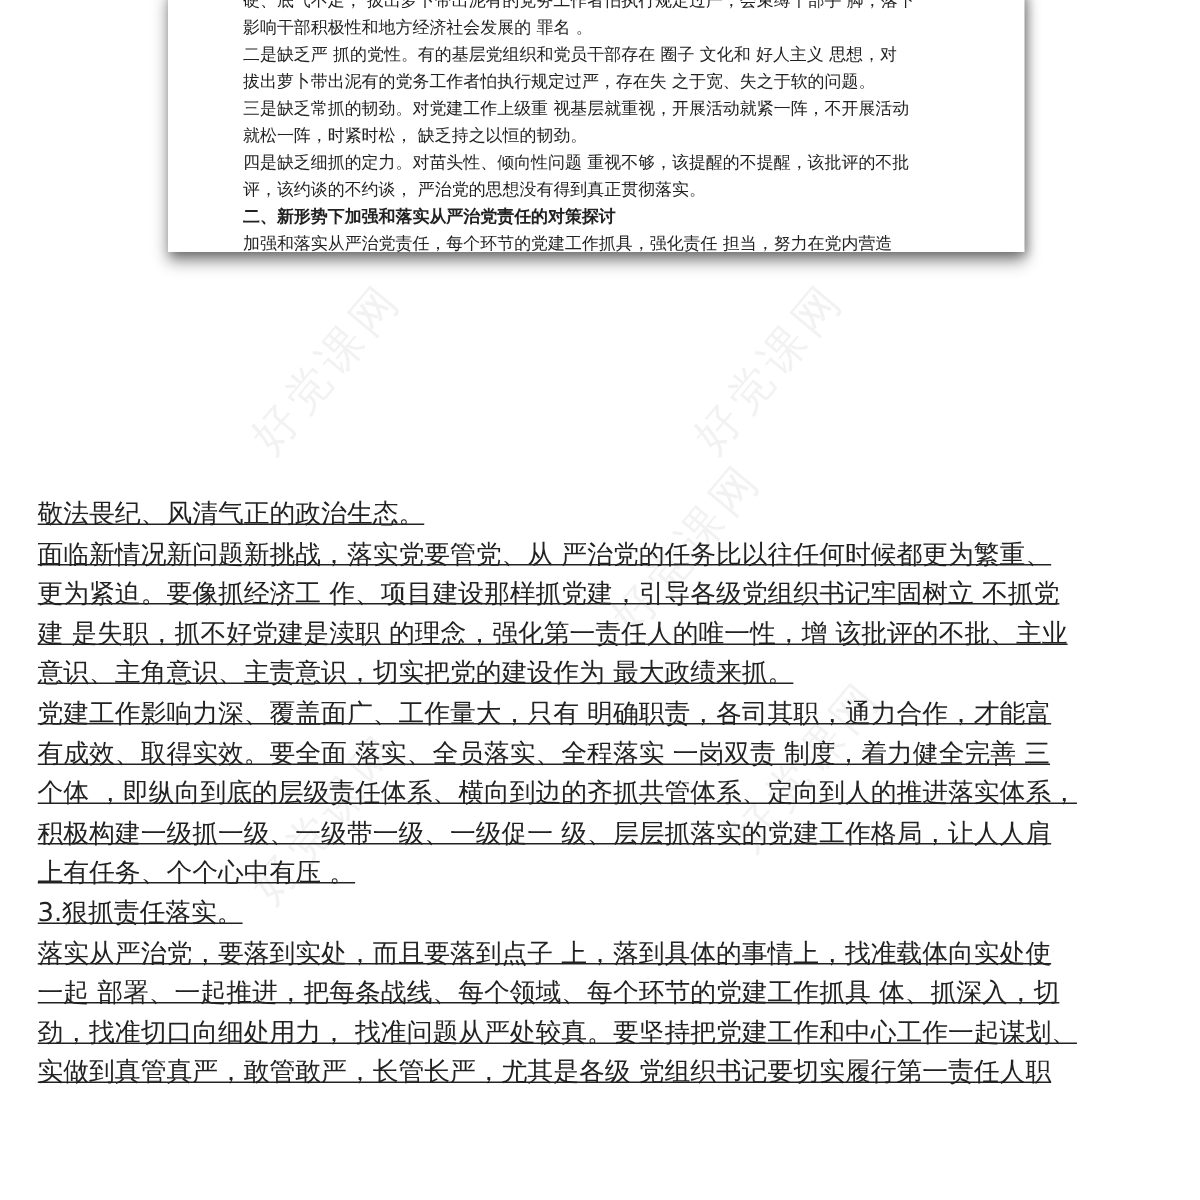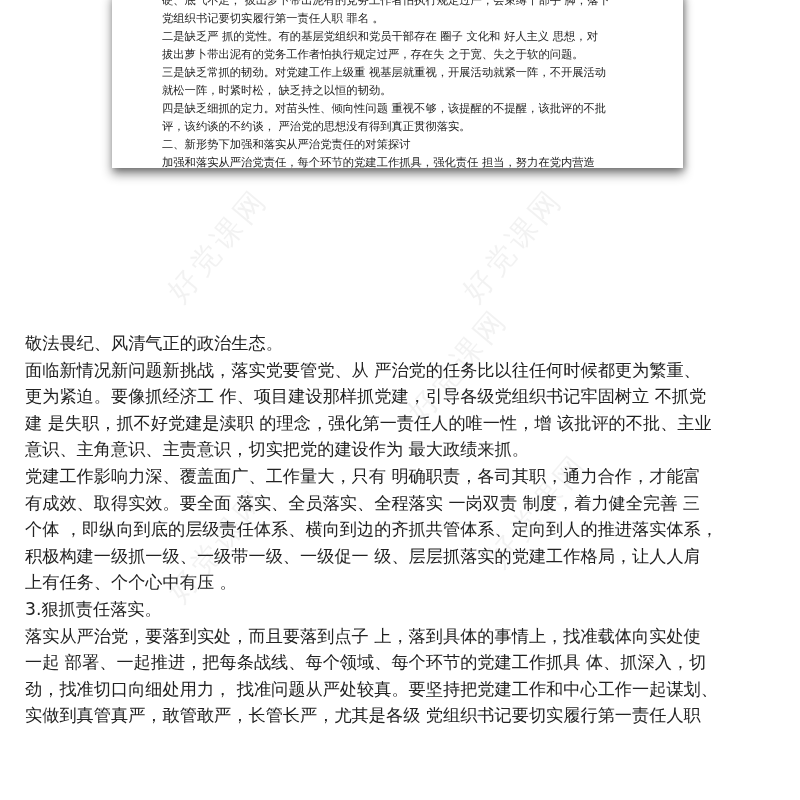--- a/index.html
+++ b/index.html
@@ -14,40 +14,40 @@
       background: #ffffff;
       box-shadow: 0 6px 10px rgba(0,0,0,0.45), 2px 2px 6px rgba(0,0,0,0.25);
       overflow: hidden;
     }
     .page-card .inner {
       position: absolute; left: 50px; top: 0; width: 500px;
       font-size: 11.3px; line-height: 18px; color: #222;
       font-family: "DejaVu Sans", sans-serif;
     }
     .page-card .line { white-space: nowrap; overflow: hidden; height: 18px; }
-    .page-card .line.bold { font-weight: normal; }
+    .page-card .line.bold { font-weight: bold; }
     .lower {
       position: absolute; left: 25px; top: 330px; width: 760px;
       font-size: 17.2px; line-height: 26.6px; color: #222;
       font-family: "DejaVu Sans", sans-serif;
     }
-    .lower .line { white-space: nowrap; overflow: hidden; height: 26.6px; }
+    .lower .line { white-space: nowrap; overflow: hidden; height: 26.6px; text-decoration: underline; }
     .watermark {
       position: absolute; font-size: 30px; color: rgba(0,0,0,0.05);
       transform: rotate(-50deg); white-space: nowrap; pointer-events: none;
       font-family: "DejaVu Sans", sans-serif; letter-spacing: 4px;
     }
   </style>
 </head>
 <body>
 
 <div class="page-card">
   <div class="inner">
     <div class="line">硬、底气不足， 拔出萝卜带出泥有的党务工作者怕执行规定过严，会束缚干部手 脚，落下</div>
-    <div class="line">党组织书记要切实履行第一责任人职 罪名 。</div>
+    <div class="line">影响干部积极性和地方经济社会发展的 罪名 。</div>
     <div class="line">二是缺乏严 抓的党性。有的基层党组织和党员干部存在 圈子 文化和 好人主义 思想，对</div>
     <div class="line">拔出萝卜带出泥有的党务工作者怕执行规定过严，存在失 之于宽、失之于软的问题。</div>
     <div class="line">三是缺乏常抓的韧劲。对党建工作上级重 视基层就重视，开展活动就紧一阵，不开展活动</div>
     <div class="line">就松一阵，时紧时松， 缺乏持之以恒的韧劲。</div>
     <div class="line">四是缺乏细抓的定力。对苗头性、倾向性问题 重视不够，该提醒的不提醒，该批评的不批</div>
     <div class="line">评，该约谈的不约谈， 严治党的思想没有得到真正贯彻落实。</div>
     <div class="line bold">二、新形势下加强和落实从严治党责任的对策探讨</div>
     <div class="line">加强和落实从严治党责任，每个环节的党建工作抓具，强化责任 担当，努力在党内营造</div>
   </div>
 </div>

